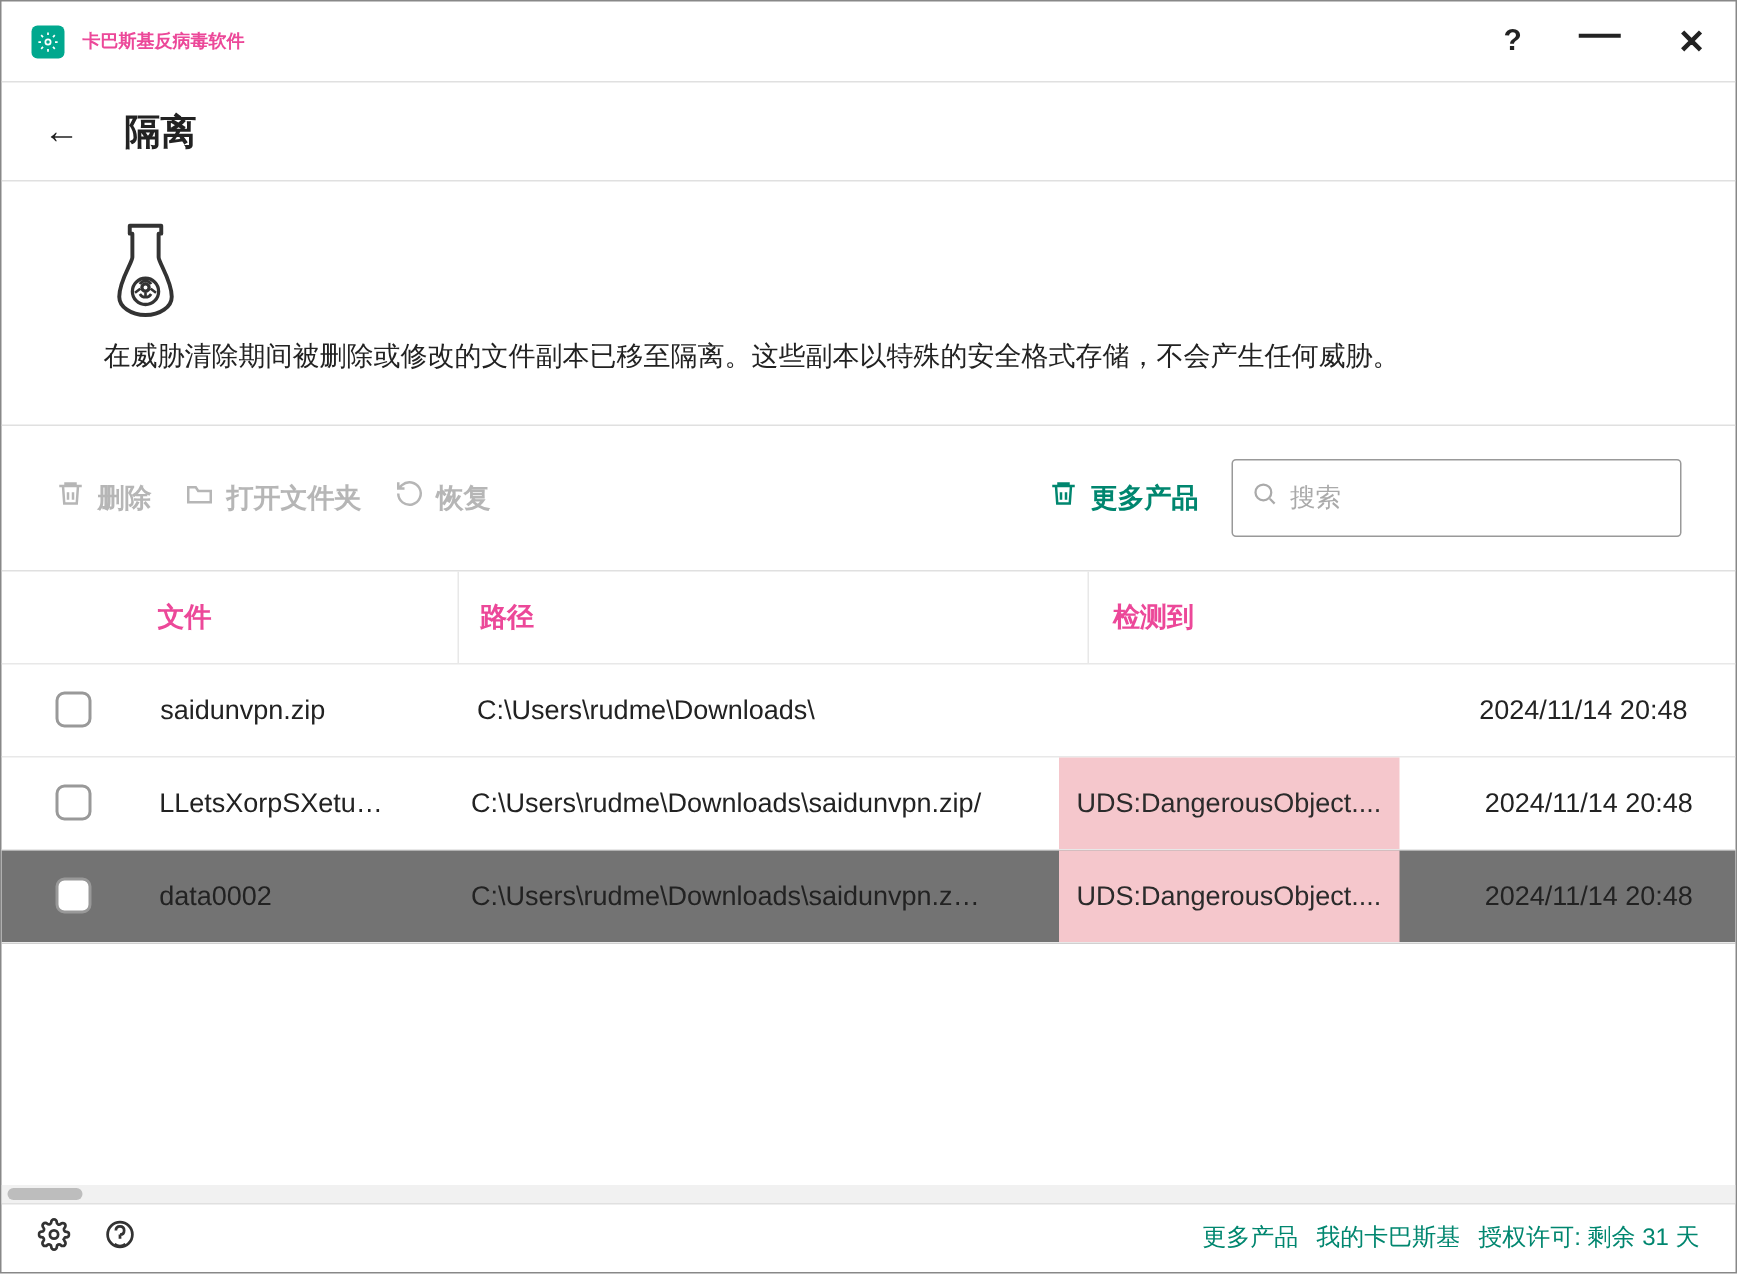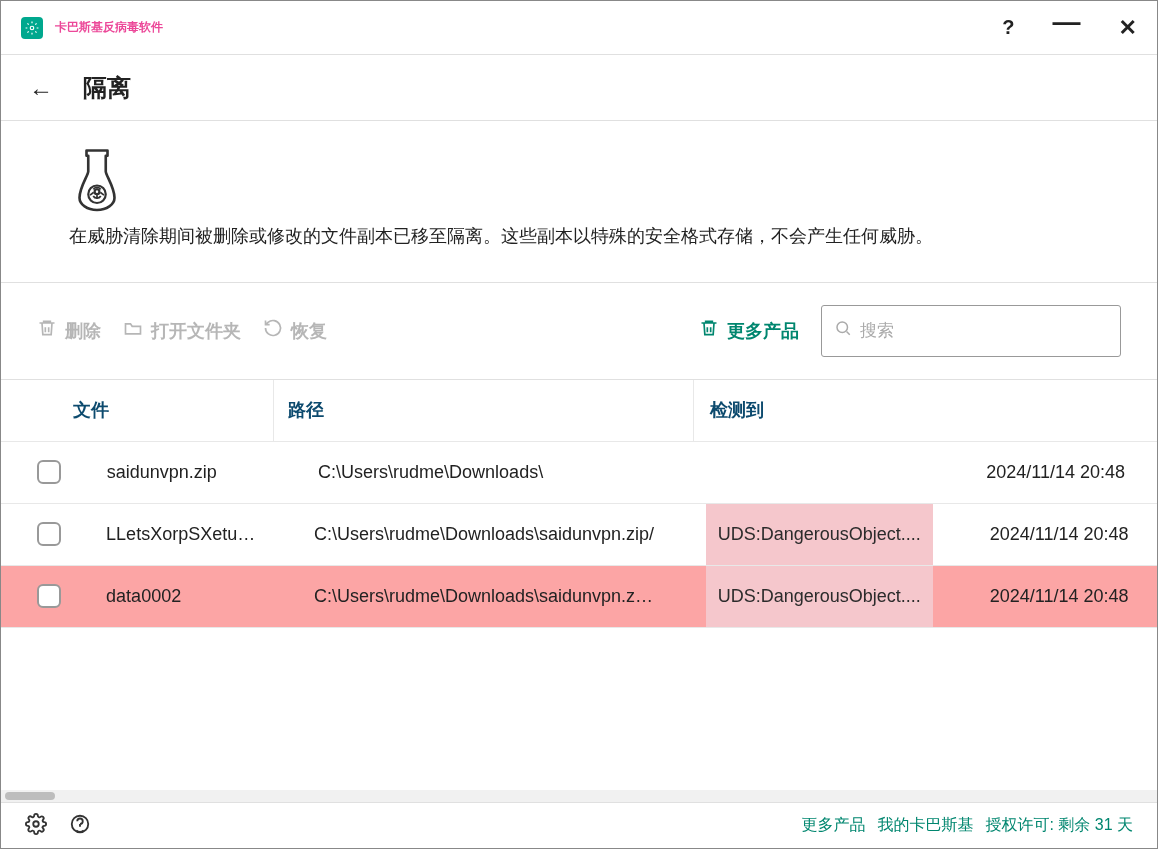--- a/index.html
+++ b/index.html
@@ -130,23 +130,23 @@
   
   .table {
     border-top: 1px solid #e0e0e0;
   }
   .row, .header-row {
     display: flex;
     align-items: center;
     border-bottom: 1px solid #e8e8e8;
     height: 62px;
   }
-  .header-row { font-weight: bold; font-size: 18px; color: #0c4a6e; }
+  .header-row { font-weight: bold; font-size: 18px; color: #ec4899; padding-left: 32px; }
   .row { font-size: 18px; color: #222; gap: 39px; }
-  .row.highlight { background: #fca5a5; }
+  .row.highlight { background: #737373; }
   .col-check { width: 72px; padding-left: 36px; }
   .col-file { width: 200px; overflow: hidden; text-overflow: ellipsis; white-space: nowrap; padding-right: 10px; }
   .col-path { width: 420px; overflow: hidden; text-overflow: ellipsis; white-space: nowrap; padding-right: 10px; }
   .col-det  { width: 248px; padding: 0; display: flex; align-items: center; height: 100%; }
   .col-date { width: 218px; padding-left: 18px; }
   .header-row .col-check { padding-left: 36px; }
   .header-row .col-det { padding-left: 16px; text-align: center; }
   .header-row .col-path, .header-row .col-det, .header-row .col-date {
     border-left: 1px solid #e8e8e8;
     height: 100%;

